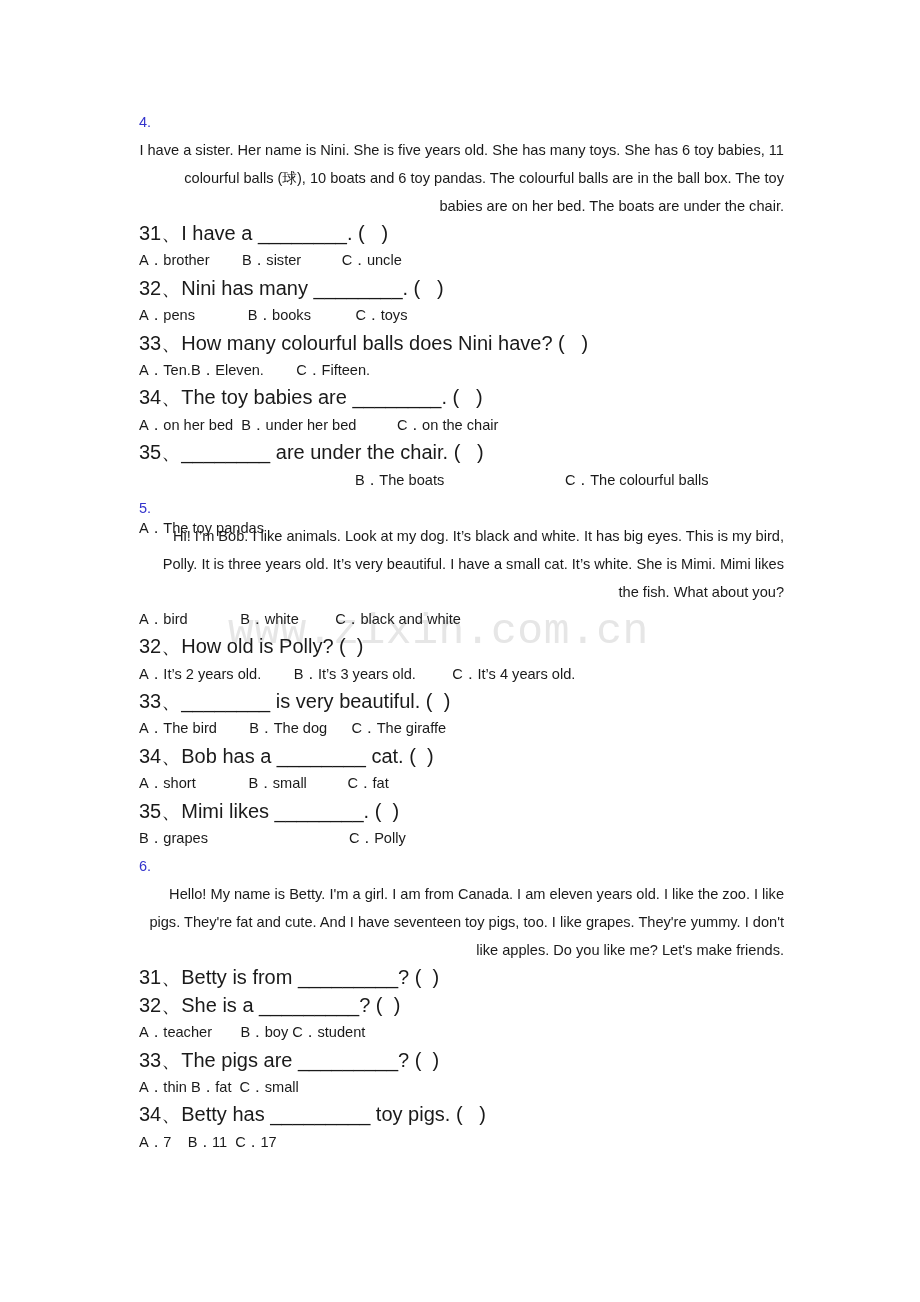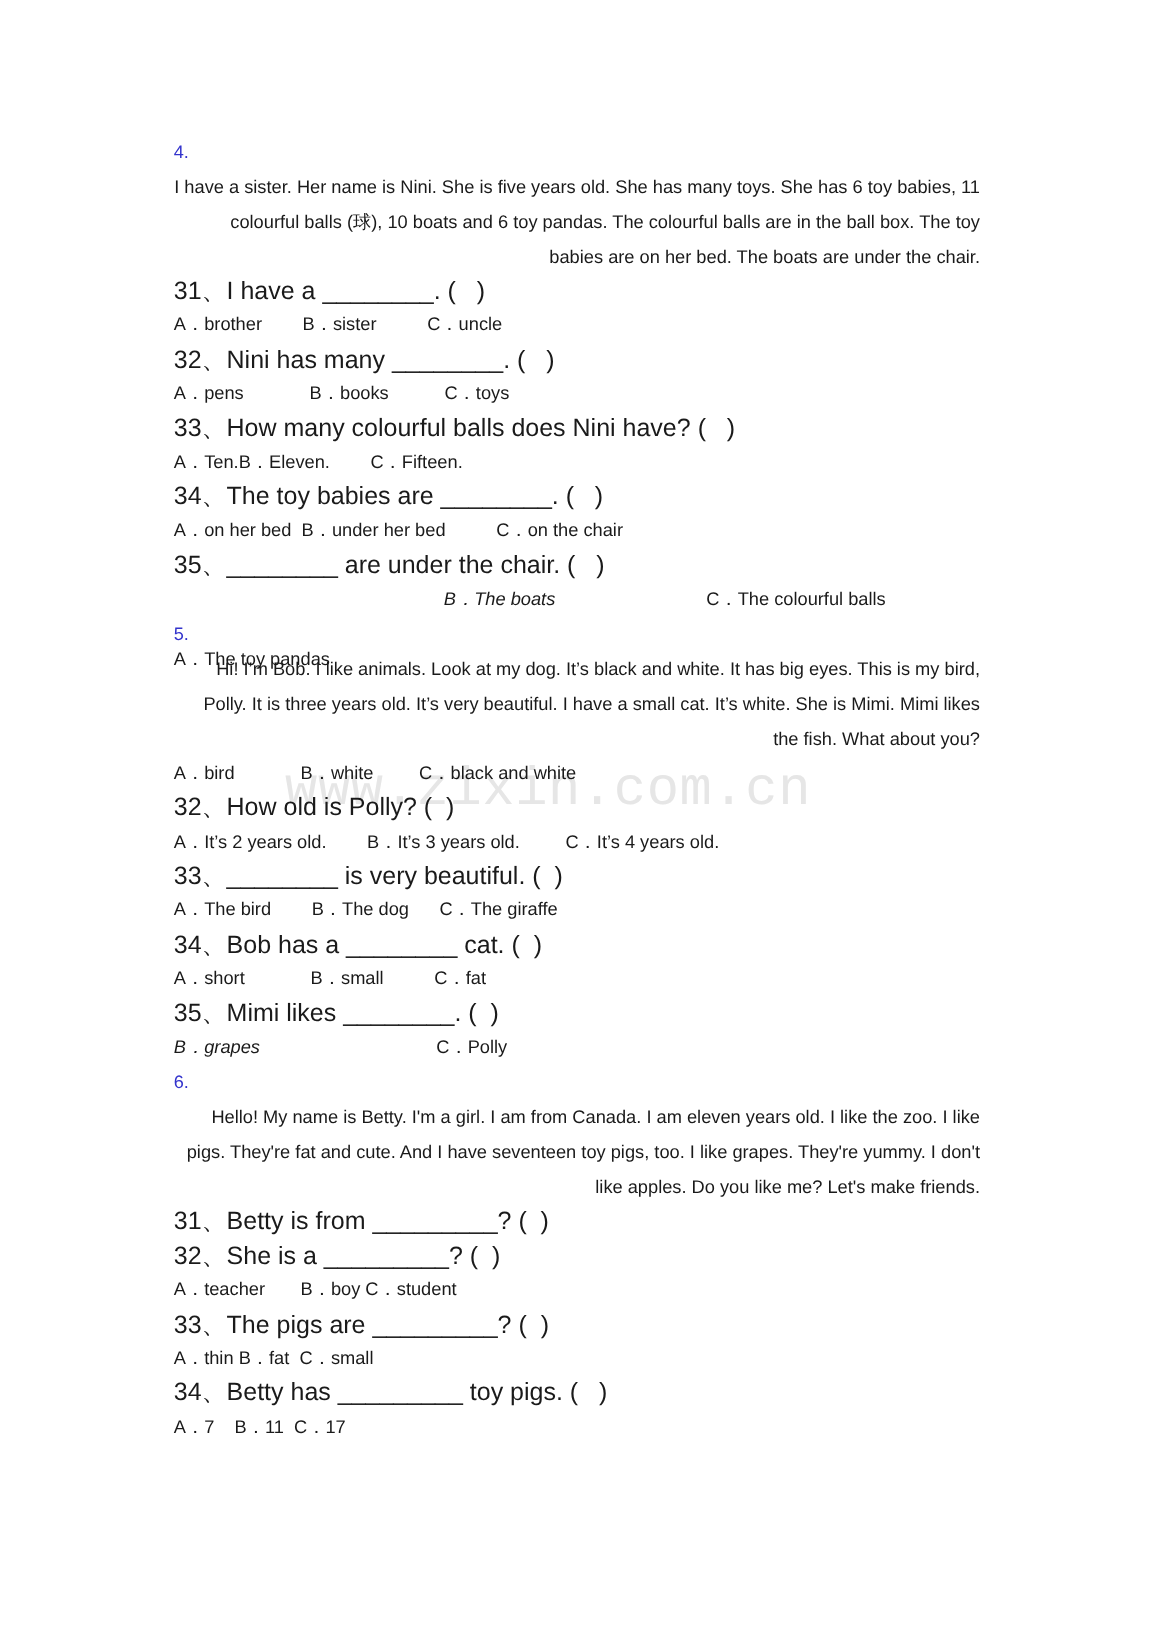--- a/index.html
+++ b/index.html
@@ -64,21 +64,21 @@
     line-height: 27.4px;
     height: 27.4px;
     white-space: pre;
     color: #1a1a1a;
   }
   .optline.cols {
     display: flex;
     white-space: pre;
   }
   .optline.cols > span.c1 { width: 216px; flex: 0 0 216px; margin-top: 48px; }
-  .optline.cols > span.c2 { width: 210px; flex: 0 0 210px; font-style: italic; }
+  .optline.cols > span.c2 { width: 210px; flex: 0 0 210px; }
   .optline.cols > span.c3 { flex: 1 1 auto; }
 </style>
 </head>
 <body>
 
 <div class="page">
 
   <div class="watermark">www.zixin.com.cn</div>
 
   <div class="content doc-body">

